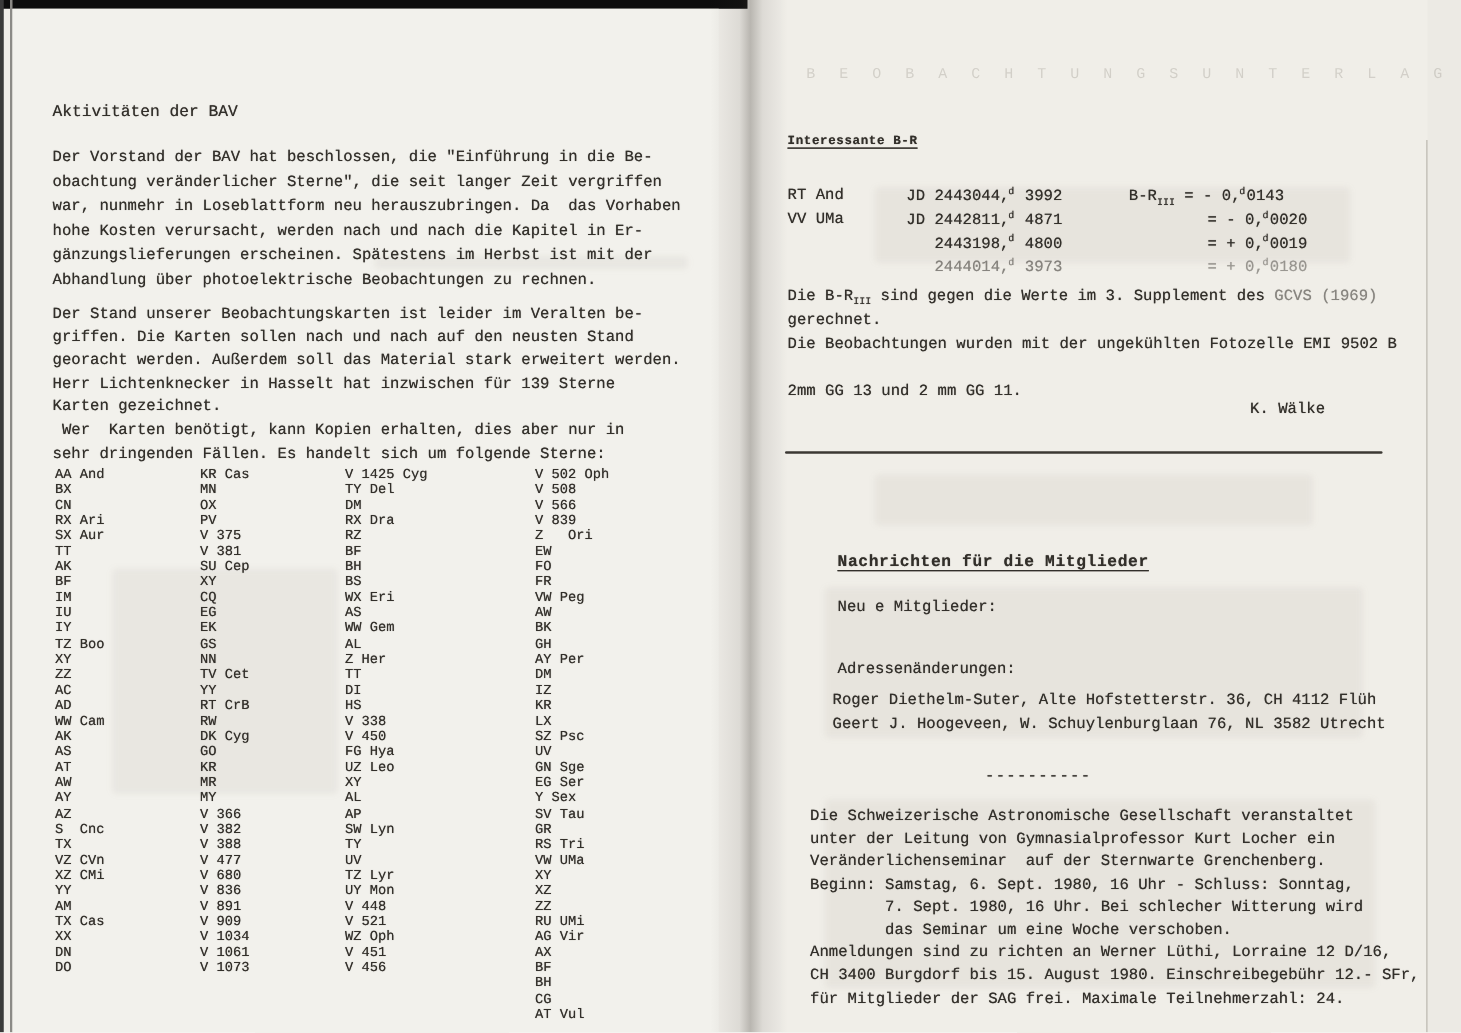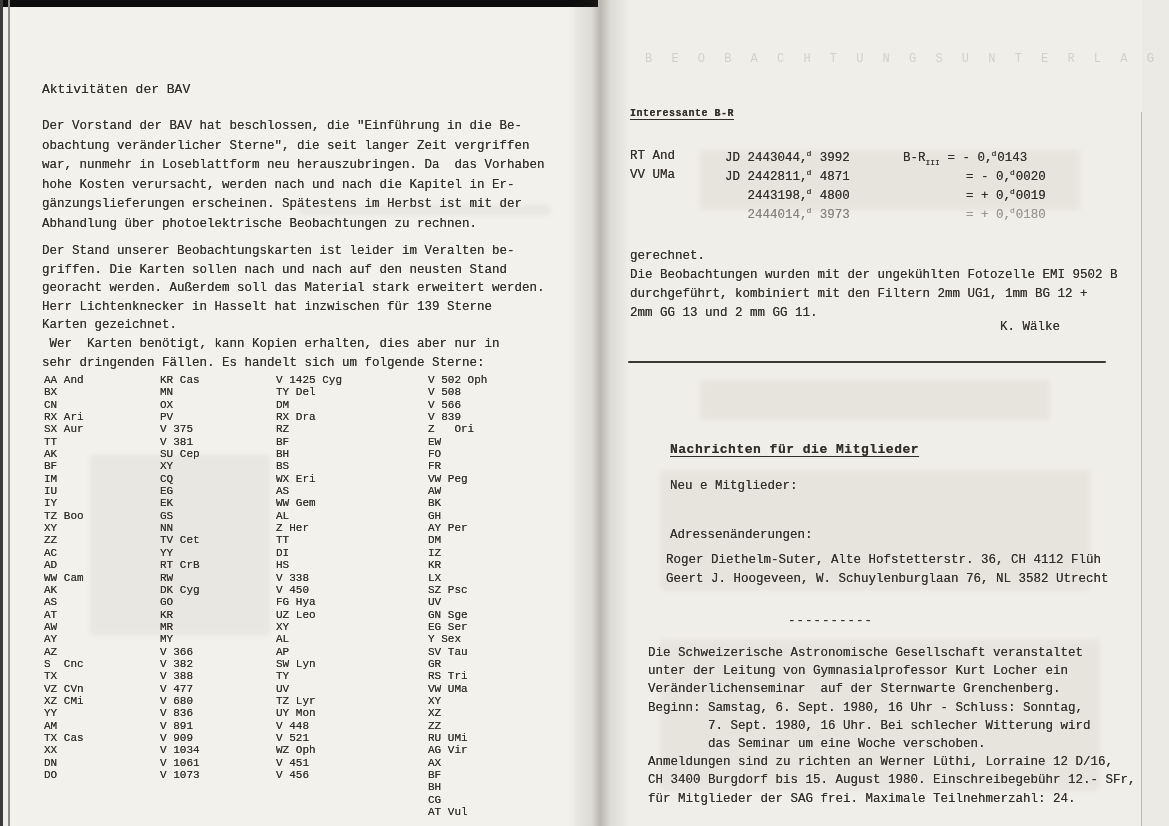--- a/index.html
+++ b/index.html
@@ -84,23 +84,23 @@
   <div class="t" style="left:630px;top:168px;font-size:12.5px;"><span>VV UMa</span></div>
   <div class="t" style="left:725px;top:168px;font-size:12.5px;font-family:Liberation Mono, monospace;"><span>JD 2442811,</span><span class="sup">d</span><span> 4871</span></div>
   <div class="t" style="left:966px;top:168px;font-size:12.5px;"><span>= - 0,</span><span class="sup">d</span><span>0020</span></div>
 
   <div class="t" style="left:725px;top:187px;font-size:12.5px;"><span>   2443198,</span><span class="sup">d</span><span> 4800</span></div>
   <div class="t" style="left:966px;top:187px;font-size:12.5px;"><span>= + 0,</span><span class="sup">d</span><span>0019</span></div>
 
   <div class="t faint" style="left:725px;top:206px;font-size:12.5px;"><span>   2444014,</span><span class="sup">d</span><span> 3973</span></div>
   <div class="t vfaint" style="left:966px;top:206px;font-size:12.5px;"><span>= + 0,</span><span class="sup">d</span><span>0180</span></div>
 
+  <div class="t" style="left:630px;top:230px;font-size:12.5px;"><span>Die B-R</span><span class="sub">III</span><span> sind gegen die Werte im 3. Supplement des </span><span class="faint">GCVS (1969)</span></div>
   <div class="t" style="left:630px;top:249px;font-size:12.5px;">gerechnet.</div>
   <div class="t" style="left:630px;top:268px;font-size:12.5px;">Die Beobachtungen wurden mit der ungekühlten Fotozelle EMI 9502 B</div>
-  <div class="t" style="left:630px;top:287px;font-size:12.5px;">durchgeführt, kombiniert mit den Filtern 2mm UG1, 1mm BG 12 +</div>
   <div class="t" style="left:630px;top:306px;font-size:12.5px;">2mm GG 13 und 2 mm GG 11.</div>
 
   <div class="t" style="left:1000px;top:320px;font-size:12.5px;">K. Wälke</div>
 
   <div class="rule" style="left:628px;top:361px;width:478px;"></div>
 
   <div class="t h-underline" style="left:670px;top:442px;font-size:13px;">Nachrichten für die Mitglieder</div>
 
   <div class="t" style="left:670px;top:479px;font-size:12.5px;">Neu e Mitglieder:</div>
   <div class="t" style="left:670px;top:528px;font-size:12.5px;">Adressenänderungen:</div>

